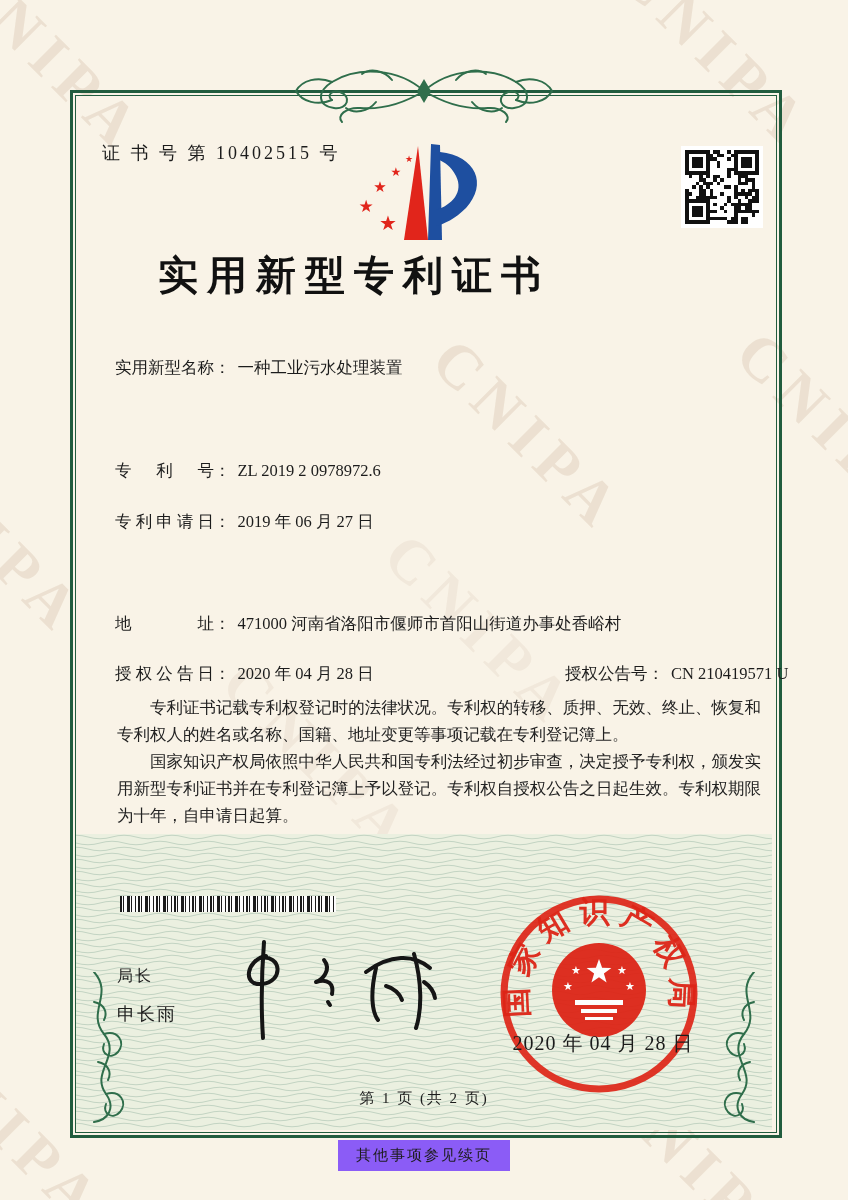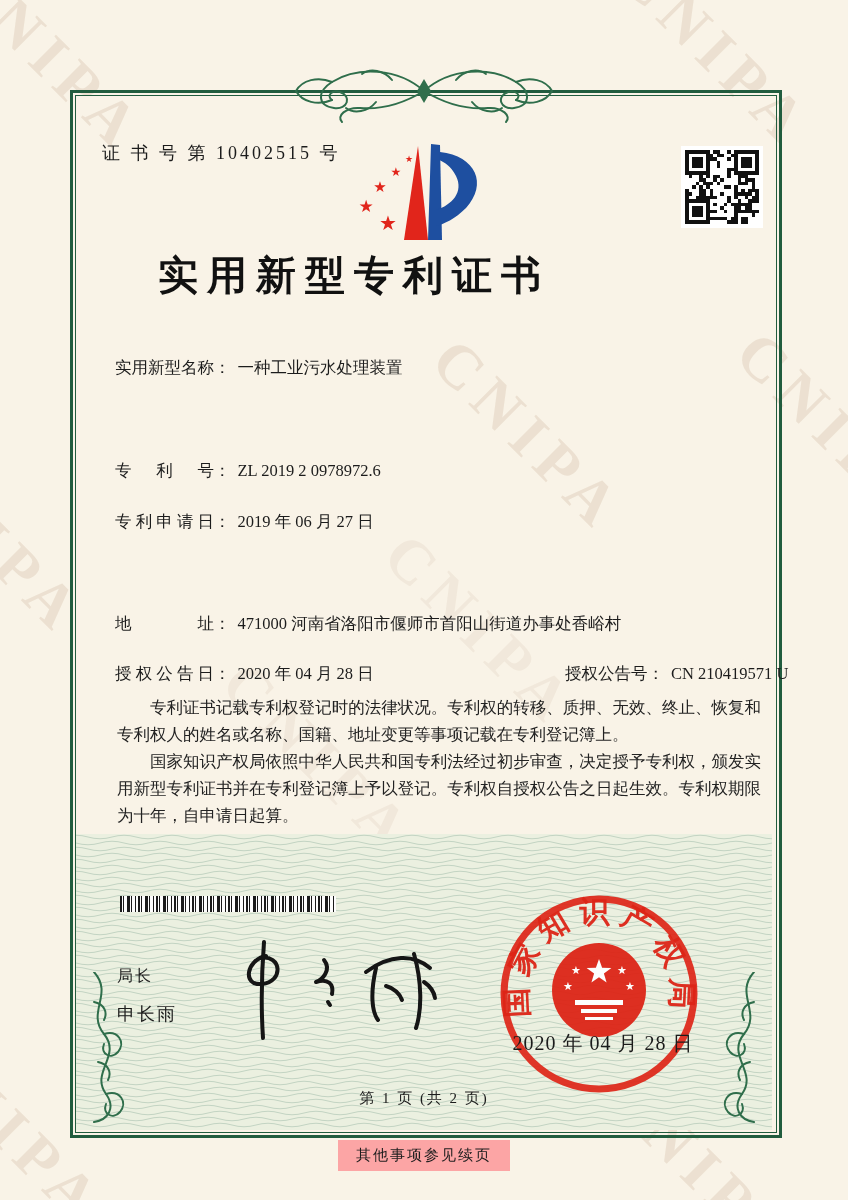--- a/index.html
+++ b/index.html
@@ -52,21 +52,21 @@
       #1a1a1a 7px 10px,#fdfdfd 10px 11px,#1a1a1a 11px 12px,#fdfdfd 12px 15px,
       #1a1a1a 15px 16px,#fdfdfd 16px 18px);
   }
   .commissioner-title { position:absolute; left:117px; top:966px; font-size:16px; letter-spacing:2px; font-family:"Liberation Sans","DejaVu Sans",sans-serif; }
   .commissioner-name  { position:absolute; left:117px; top:1002px; font-size:18px; letter-spacing:2px; font-family:"Liberation Sans","DejaVu Sans",sans-serif; }
   .sig { position:absolute; left:228px; top:938px; z-index:4; }
   .seal { position:absolute; left:483px; top:878px; z-index:4; }
   .seal-date { position:absolute; left:505px; top:1030px; width:196px; text-align:center; font-size:20px; letter-spacing:1px; color:#1b1b1b; z-index:5; }
   .pageinfo { position:absolute; left:0; top:1089px; width:848px; text-align:center; font-size:15px; letter-spacing:2px; z-index:4; }
   .note { position:absolute; left:0; top:1140px; width:848px; text-align:center; z-index:4; }
-  .note span { display:inline-block; background:#fca5a5; padding:6px 18px; font-size:15px; letter-spacing:2px; }
+  .note span { display:inline-block; background:#8b5cf6; padding:6px 18px; font-size:15px; letter-spacing:2px; }
 </style>
 </head>
 <body>
 
 <div class="page">
 
   <span class="wm" style="left:-12px; top:-55px;">CNIPA</span>
   <span class="wm" style="left:655px; top:-60px;">CNIPA</span>
   <span class="wm" style="left:468px; top:325px;">CNIPA</span>
   <span class="wm" style="left:-72px; top:428px;">CNIPA</span>

